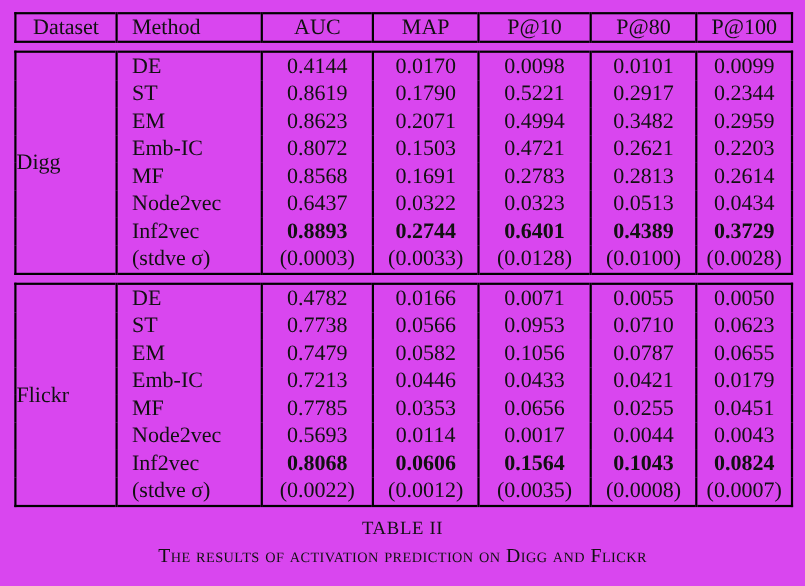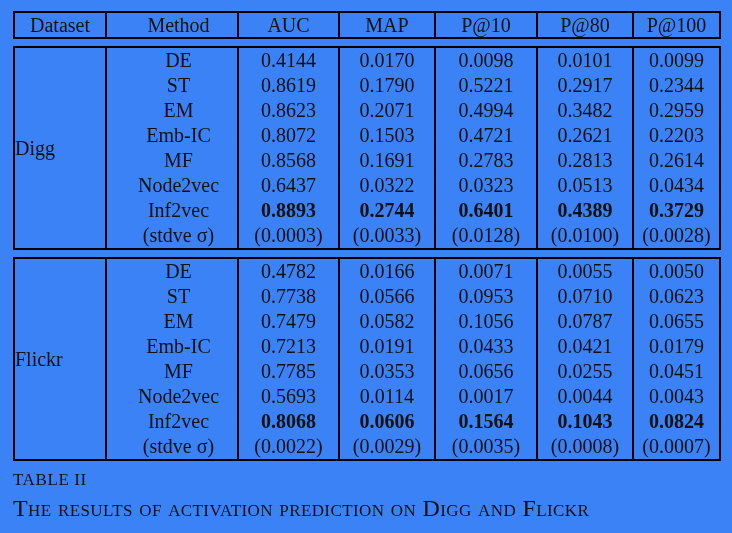--- a/index.html
+++ b/index.html
@@ -1,19 +1,19 @@
 <!DOCTYPE html>
 <html><head>
 <meta charset="utf-8">
 <style>
   html, body { margin: 0; padding: 0; background: #ffffff; }
   .page {
     position: relative;
     width: 732px; height: 533px;
-    background: #3b82f6;
+    background: #d946ef;
     font-family: "Liberation Serif", "DejaVu Serif", serif;
     color: #111111;
     overflow: hidden;
   }
   .table-wrap {
     position: absolute;
     left: 13px; top: 11px;
     width: 706px;
   }
   table.band {
@@ -35,38 +35,39 @@
     height: 25px;
     padding: 0;
     vertical-align: middle;
     text-align: center;
     white-space: nowrap;
     overflow: hidden;
   }
   .header-band td { height: 24px; }
   .bl { border-left: 2px solid #000; }
   .method-col, .method-cell {
-    text-align: center;
+    text-align: left;
     padding-left: 13px;
     margin-top: 48px;
   }
   .metric { }
   .dataset-cell { text-align: left; }
   .bold { font-weight: bold; }
   .caption {
     margin-top: 9px;
+    text-align: center;
     width: 706px;
   }
   .caption-title {
     font-size: 17px;
     letter-spacing: 0.6px;
   }
   .caption-subtitle {
     margin-top: 5px;
-    font-size: 24px;
+    font-size: 18px;
     font-variant: small-caps;
     letter-spacing: 0.4px;
   }
 </style>
 </head>
 <body>
 
 <div class="page">
   <div class="table-wrap">
 
@@ -204,21 +205,21 @@
             <td class="method-cell bl">EM</td>
             <td class="value-cell bl">0.7479</td>
             <td class="value-cell bl">0.0582</td>
             <td class="value-cell bl">0.1056</td>
             <td class="value-cell bl">0.0787</td>
             <td class="value-cell bl">0.0655</td>
           </tr>
           <tr>
             <td class="method-cell bl">Emb-IC</td>
             <td class="value-cell bl">0.7213</td>
-            <td class="value-cell bl">0.0191</td>
+            <td class="value-cell bl">0.0446</td>
             <td class="value-cell bl">0.0433</td>
             <td class="value-cell bl">0.0421</td>
             <td class="value-cell bl">0.0179</td>
           </tr>
           <tr>
             <td class="method-cell bl">MF</td>
             <td class="value-cell bl">0.7785</td>
             <td class="value-cell bl">0.0353</td>
             <td class="value-cell bl">0.0656</td>
             <td class="value-cell bl">0.0255</td>
@@ -236,21 +237,21 @@
             <td class="method-cell bl">Inf2vec</td>
             <td class="value-cell bl bold">0.8068</td>
             <td class="value-cell bl bold">0.0606</td>
             <td class="value-cell bl bold">0.1564</td>
             <td class="value-cell bl bold">0.1043</td>
             <td class="value-cell bl bold">0.0824</td>
           </tr>
           <tr>
             <td class="method-cell bl">(stdve σ)</td>
             <td class="value-cell bl">(0.0022)</td>
-            <td class="value-cell bl">(0.0029)</td>
+            <td class="value-cell bl">(0.0012)</td>
             <td class="value-cell bl">(0.0035)</td>
             <td class="value-cell bl">(0.0008)</td>
             <td class="value-cell bl">(0.0007)</td>
           </tr>
         </tbody>
     </table>
 
     <div class="caption">
       <div class="caption-title">TABLE II</div>
       <div class="caption-subtitle">The results of activation prediction on Digg and Flickr</div>

